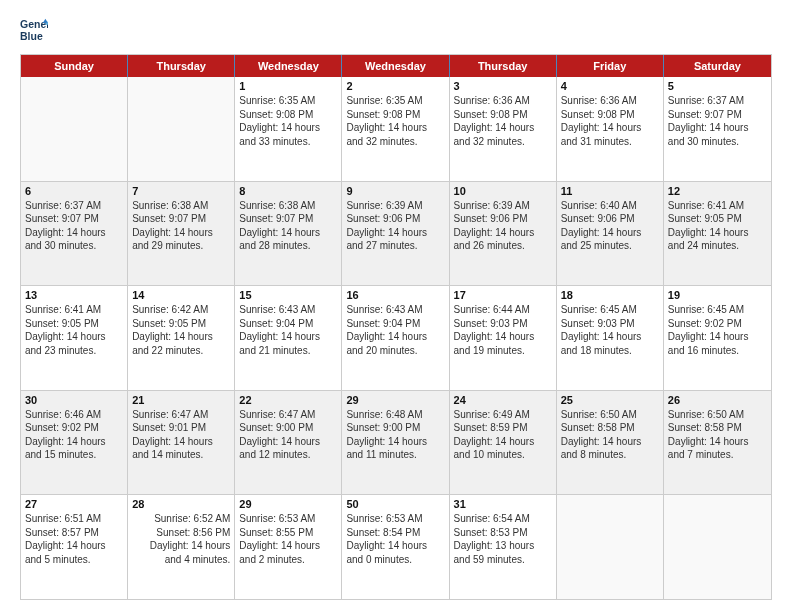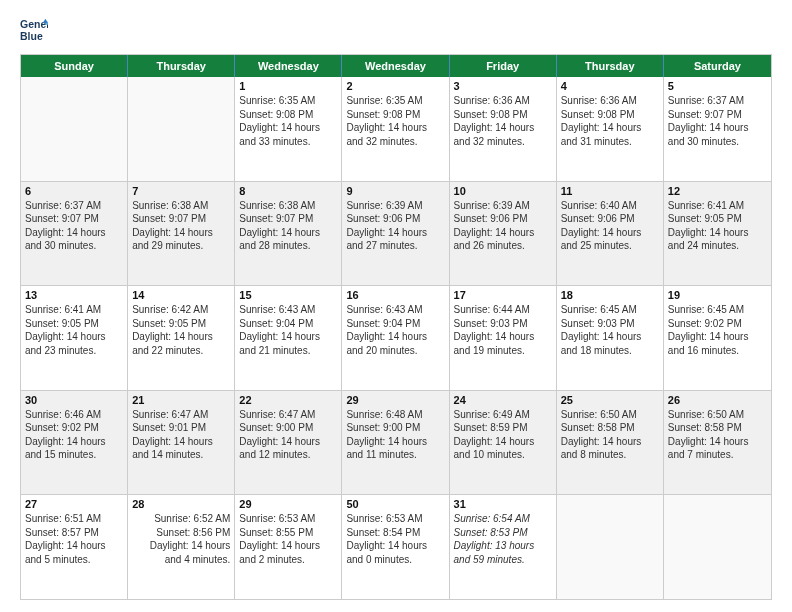--- a/index.html
+++ b/index.html
@@ -47,21 +47,21 @@
     }
     .calendar {
       flex: 1;
       display: flex;
       flex-direction: column;
       border: 1px solid #ccc;
     }
     .cal-header-row {
       display: grid;
       grid-template-columns: repeat(7, 1fr);
-      background: #15803d;
+      background: #b91c1c;
     }
     .cal-header-cell {
       color: #fff;
       font-size: 11px;
       font-weight: bold;
       text-align: center;
       padding: 5px 2px;
       border-right: 1px solid #4a85bb;
     }
     .cal-header-cell:last-child { border-right: none; }
@@ -124,22 +124,22 @@
       <div class="sub-title"></div>
     </div>
   </div>
 
   <div class="calendar">
     <div class="cal-header-row" id="cal-header">
         <div class="cal-header-cell">Sunday</div>
         <div class="cal-header-cell">Thursday</div>
         <div class="cal-header-cell">Wednesday</div>
         <div class="cal-header-cell">Wednesday</div>
+        <div class="cal-header-cell">Thursday</div>
         <div class="cal-header-cell">Friday</div>
-        <div class="cal-header-cell">Thursday</div>
         <div class="cal-header-cell">Saturday</div>
       </div>
     <div class="cal-body" id="cal-body">
         <div class="cal-week">
           <div class="cal-cell empty"></div>
           <div class="cal-cell empty"></div>
           <div class="cal-cell">
             <span class="day-num">1</span>
             <div class="cell-text" style="white-space: pre-line;">Sunrise: 6:35 AM
 Sunset: 9:08 PM
@@ -352,21 +352,21 @@
           </div>
           <div class="cal-cell">
             <span class="day-num">50</span>
             <div class="cell-text" style="white-space: pre-line;">Sunrise: 6:53 AM
 Sunset: 8:54 PM
 Daylight: 14 hours
 and 0 minutes.</div>
           </div>
           <div class="cal-cell">
             <span class="day-num">31</span>
-            <div class="cell-text" style="white-space: pre-line; font-style: italic;">Sunrise: 6:54 AM
+            <div class="cell-text" style="white-space: pre-line;">Sunrise: 6:54 AM
 Sunset: 8:53 PM
 Daylight: 13 hours
 and 59 minutes.</div>
           </div>
           <div class="cal-cell empty"></div>
           <div class="cal-cell empty"></div>
         </div>
       </div>
   </div>
 </div>

